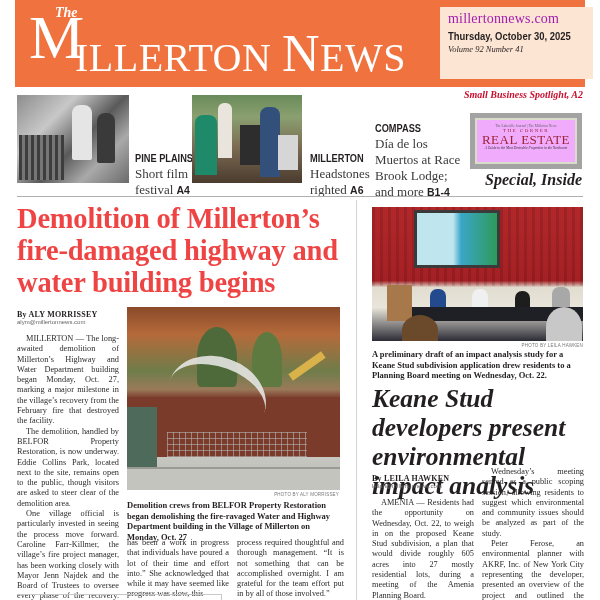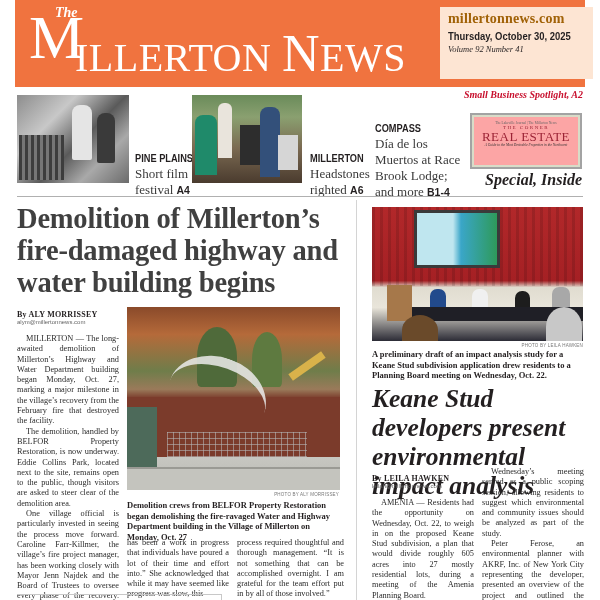--- a/index.html
+++ b/index.html
@@ -9,21 +9,21 @@
   
   .masthead { position: absolute; left: 15px; top: 0; width: 570px; height: 87px; background: #f0733f; }
   .mh-title { position: absolute; left: 8px; top: 4px; color: #ffffff; white-space: nowrap; line-height: 1; }
   .mh-the { position: absolute; left: 32px; top: 2px; font-style: italic; font-weight: bold; font-size: 14px; color: #fff; }
   .mh-m { position: absolute; left: 6px; top: 2px; font-size: 62px; font-family: "Liberation Serif", serif; color: #fff; }
   .mh-rest { position: absolute; left: 52px; top: 24px; font-size: 40px; font-family: "Liberation Serif", serif; letter-spacing: 0.5px; color: #fff; white-space: nowrap; }
   .mh-news-n { font-size: 52px; }
   .mh-tagline { position: absolute; left: 7px; top: 65px; color: #fff3ea; font-style: italic; font-weight: bold; font-size: 13px; font-family: "Liberation Serif", serif; white-space: nowrap; }
 
   .infobox { position: absolute; left: 425px; top: 7px; width: 153px; height: 72px; background: #fde5d3; padding: 4px 8px; }
-  .ib-url { font-size: 14px; font-weight: bold; color: #a16207; letter-spacing: 0.2px; }
+  .ib-url { font-size: 14px; font-weight: normal; color: #a21caf; letter-spacing: 0.2px; }
   .ib-date { font-family: "Liberation Sans", sans-serif; font-weight: bold; font-size: 10.5px; margin-top: 3px; transform: scaleX(0.9); transform-origin: left; white-space: nowrap; }
   .ib-line { font-style: italic; font-weight: normal; font-size: 8.5px; margin-top: 2px; }
   .ib-row { display: flex; justify-content: space-between; align-items: baseline; margin-top: 1px; }
   .ib-price { font-family: "Liberation Sans", sans-serif; font-weight: bold; font-size: 8.5px; }
 
   .spotlight { position: absolute; right: 17px; top: 89px; color: #c8102e; font-style: italic; font-weight: bold; font-size: 10px; white-space: nowrap; }
 
   
   .teaser-img { position: absolute; overflow: hidden; }
   .tz1 { left: 17px; top: 95px; width: 112px; height: 88px; background: linear-gradient(135deg, #8d8d8d 0%, #c8c8c8 30%, #5a5a5a 55%, #a9a9a9 75%, #6b6b6b 100%); }
@@ -37,31 +37,31 @@
   .tz2 .stone2 { position: absolute; left: 86px; top: 40px; width: 20px; height: 35px; background: #d6d6d6; }
   .tz2 .p3 { position: absolute; left: 68px; top: 12px; width: 20px; height: 70px; background: #33507a; border-radius: 8px 8px 0 0; }
 
   .teaser-text { position: absolute; font-size: 13px; line-height: 16px; color: #3a3a3a; }
   .teaser-kicker { font-family: "Liberation Sans", sans-serif; font-weight: bold; font-size: 10.5px; color: #231f20; display: block; transform: scaleX(0.88); transform-origin: left; white-space: nowrap; }
   .teaser-ref { font-family: "Liberation Sans", sans-serif; font-weight: bold; font-size: 10.5px; color: #231f20; }
   .tt1 { left: 135px; top: 150px; width: 55px; }
   .tt2 { left: 310px; top: 150px; width: 60px; }
   .tt3 { left: 375px; top: 120px; width: 88px; }
 
-  .realestate { position: absolute; left: 470px; top: 113px; width: 112px; height: 56px; background: #fca5a5; border: 2px solid #a3a3a3; box-shadow: inset 0 0 0 2px #d8dcc8; text-align: center; padding-top: 6px; }
+  .realestate { position: absolute; left: 470px; top: 113px; width: 112px; height: 56px; background: #f0abfc; border: 5px solid #a3a3a3; box-shadow: inset 0 0 0 2px #d8dcc8; text-align: center; padding-top: 6px; }
   .re-small { font-size: 3.5px; color: #666; }
   .re-corner { font-size: 5px; color: #9b2335; letter-spacing: 1.5px; }
   .re-main { font-size: 13px; color: #9b2335; line-height: 13px; letter-spacing: 0.5px; }
   .re-sub { font-size: 3.5px; color: #333; font-style: italic; }
   .special { position: absolute; left: 470px; top: 171px; width: 112px; text-align: right; font-style: italic; font-weight: bold; font-size: 16px; }
 
   .hr-top { position: absolute; left: 17px; top: 196px; width: 566px; height: 1px; background: #b0b0b0; }
 
   
-  .headline-main { position: absolute; left: 17px; top: 203px; width: 340px; font-weight: bold; font-size: 28.5px; line-height: 32px; color: #404040; letter-spacing: -0.2px; }
+  .headline-main { position: absolute; left: 17px; top: 203px; width: 340px; font-weight: bold; font-size: 28.5px; line-height: 32px; color: #ef4444; letter-spacing: -0.2px; }
   .vdivider { position: absolute; left: 356px; top: 200px; width: 1px; height: 400px; background: #d4d4d4; }
 
   .byline { position: absolute; text-align: left; }
   .byline-name { font-weight: bold; font-size: 8px; letter-spacing: 0.2px; }
   .byline-email { font-family: "Liberation Sans", sans-serif; font-size: 6px; color: #666; }
   .by1 { left: 17px; top: 310px; width: 102px; }
 
   .body-col { position: absolute; font-size: 8.3px; line-height: 10.3px; text-align: justify; color: #2b2b2b; }
   .body-col p { text-indent: 9px; }
   .col1 { left: 17px; top: 334px; width: 102px; }

